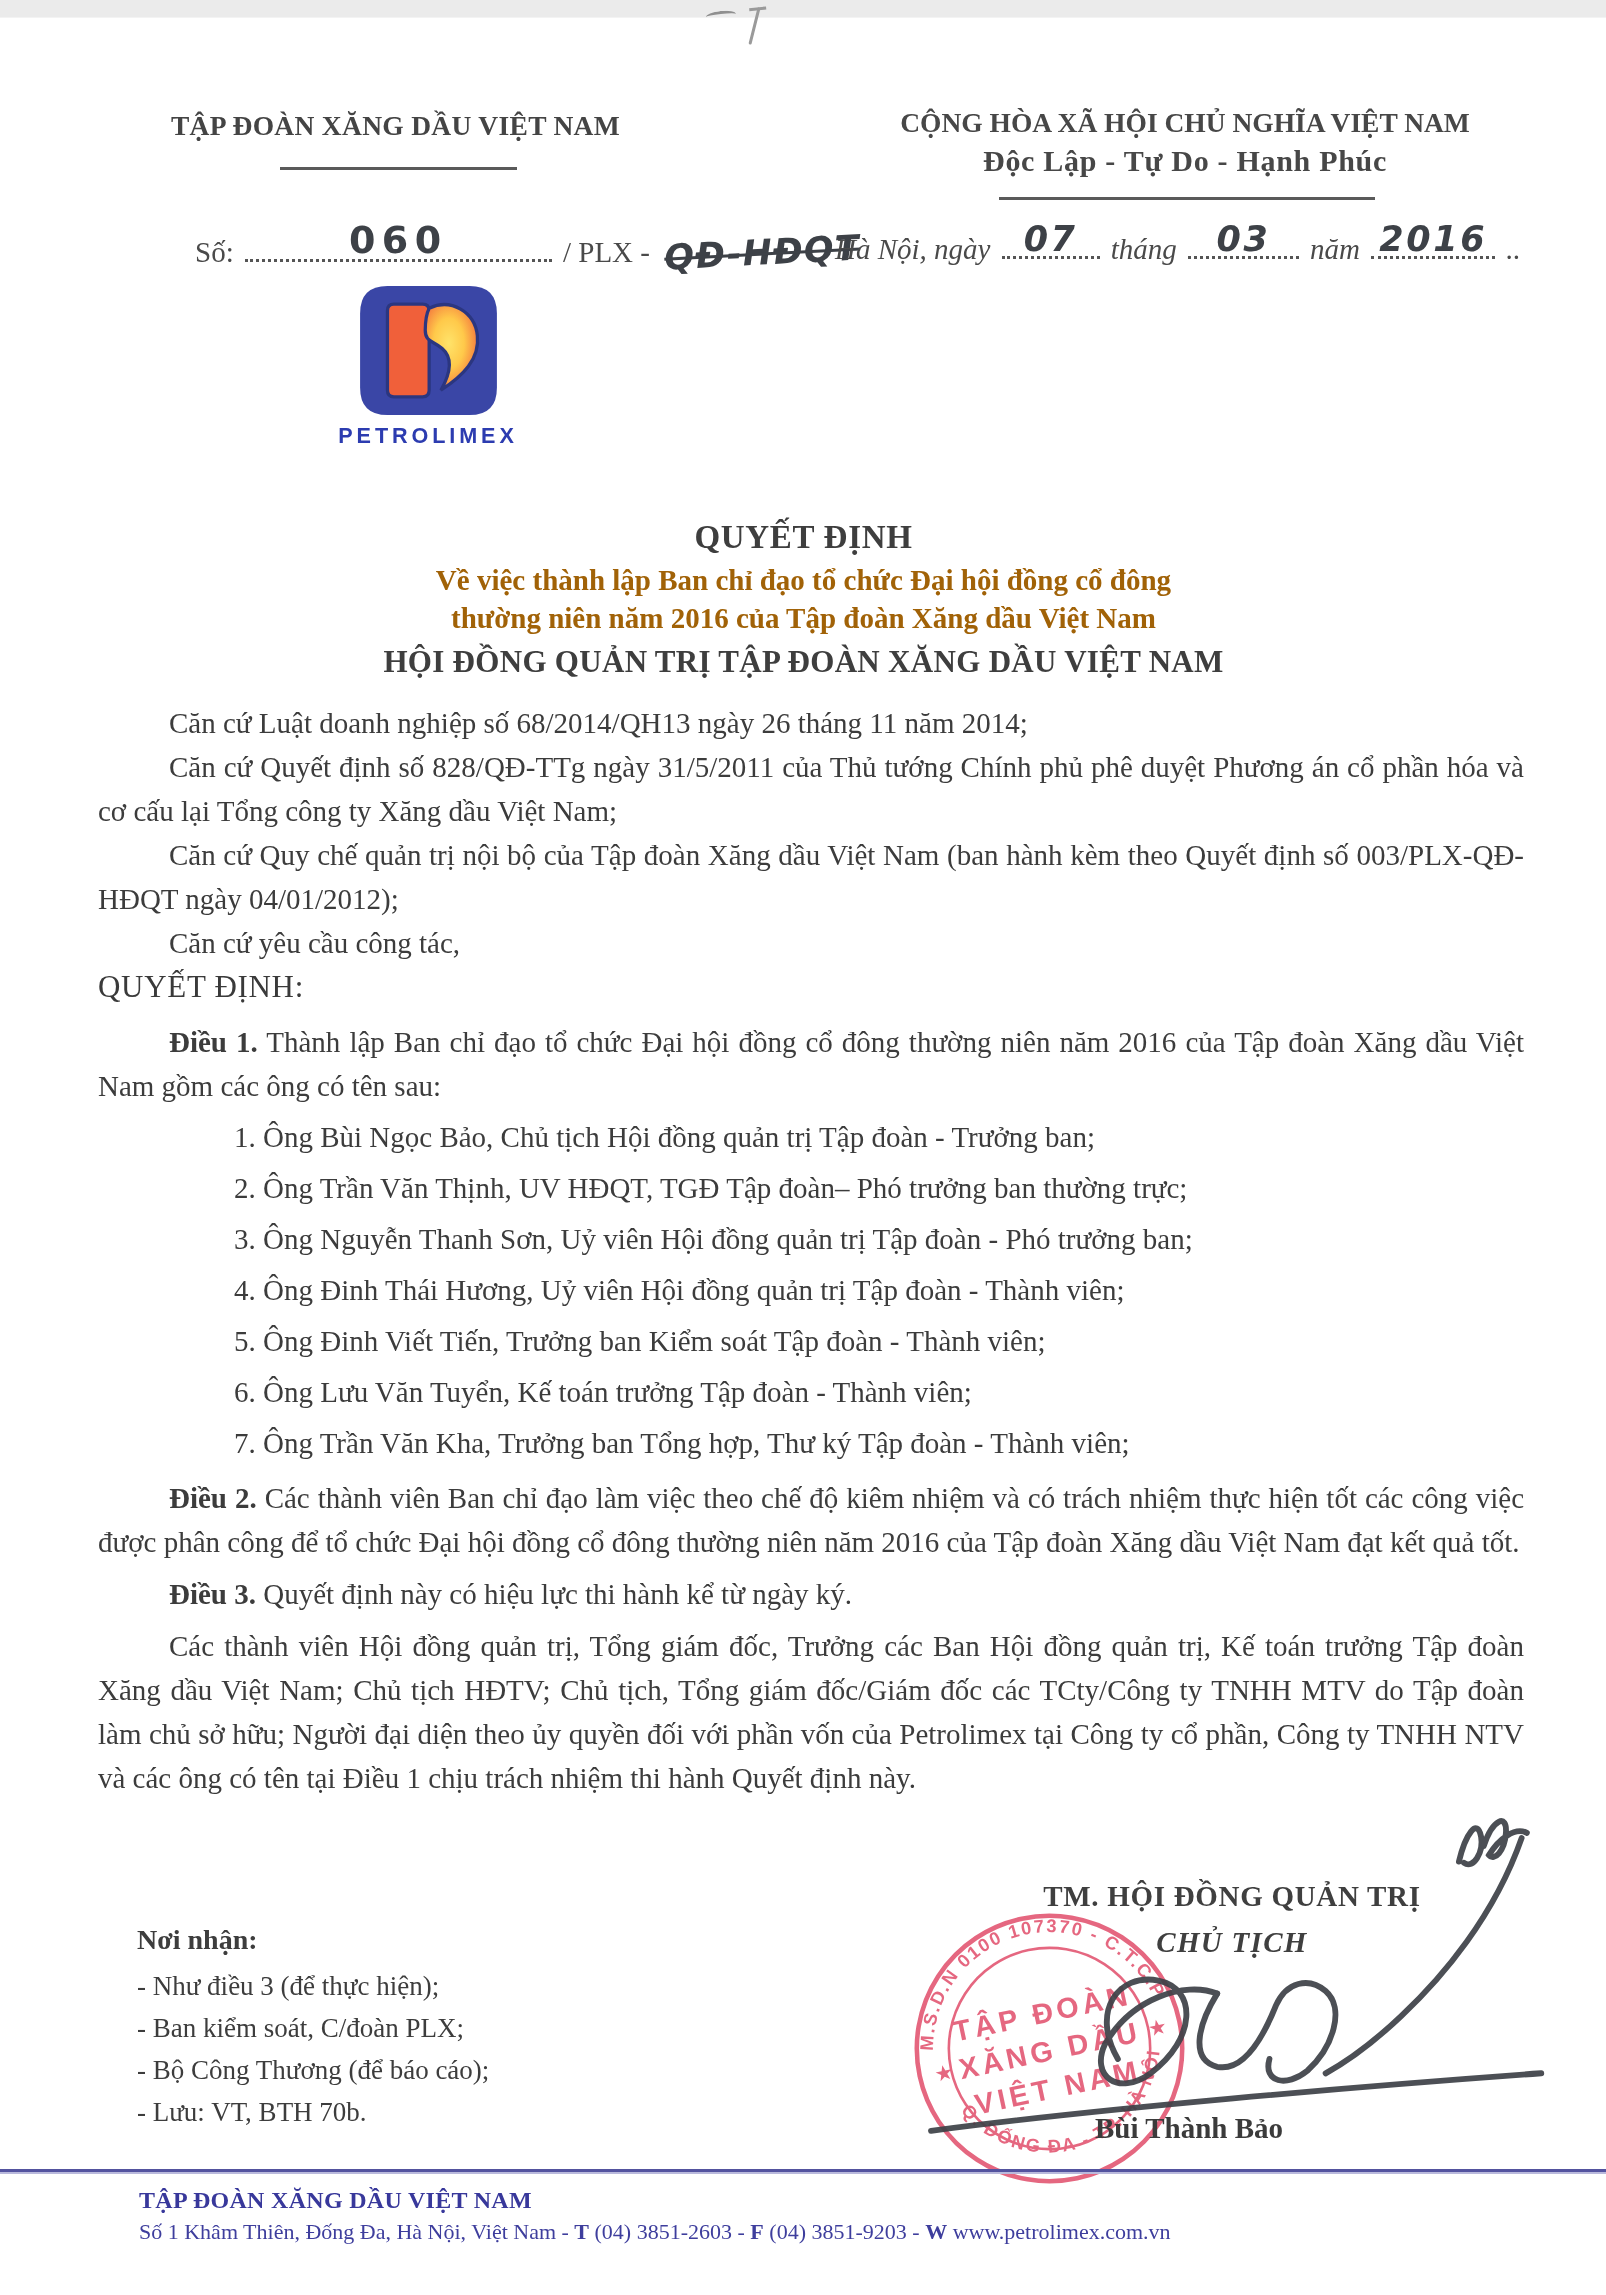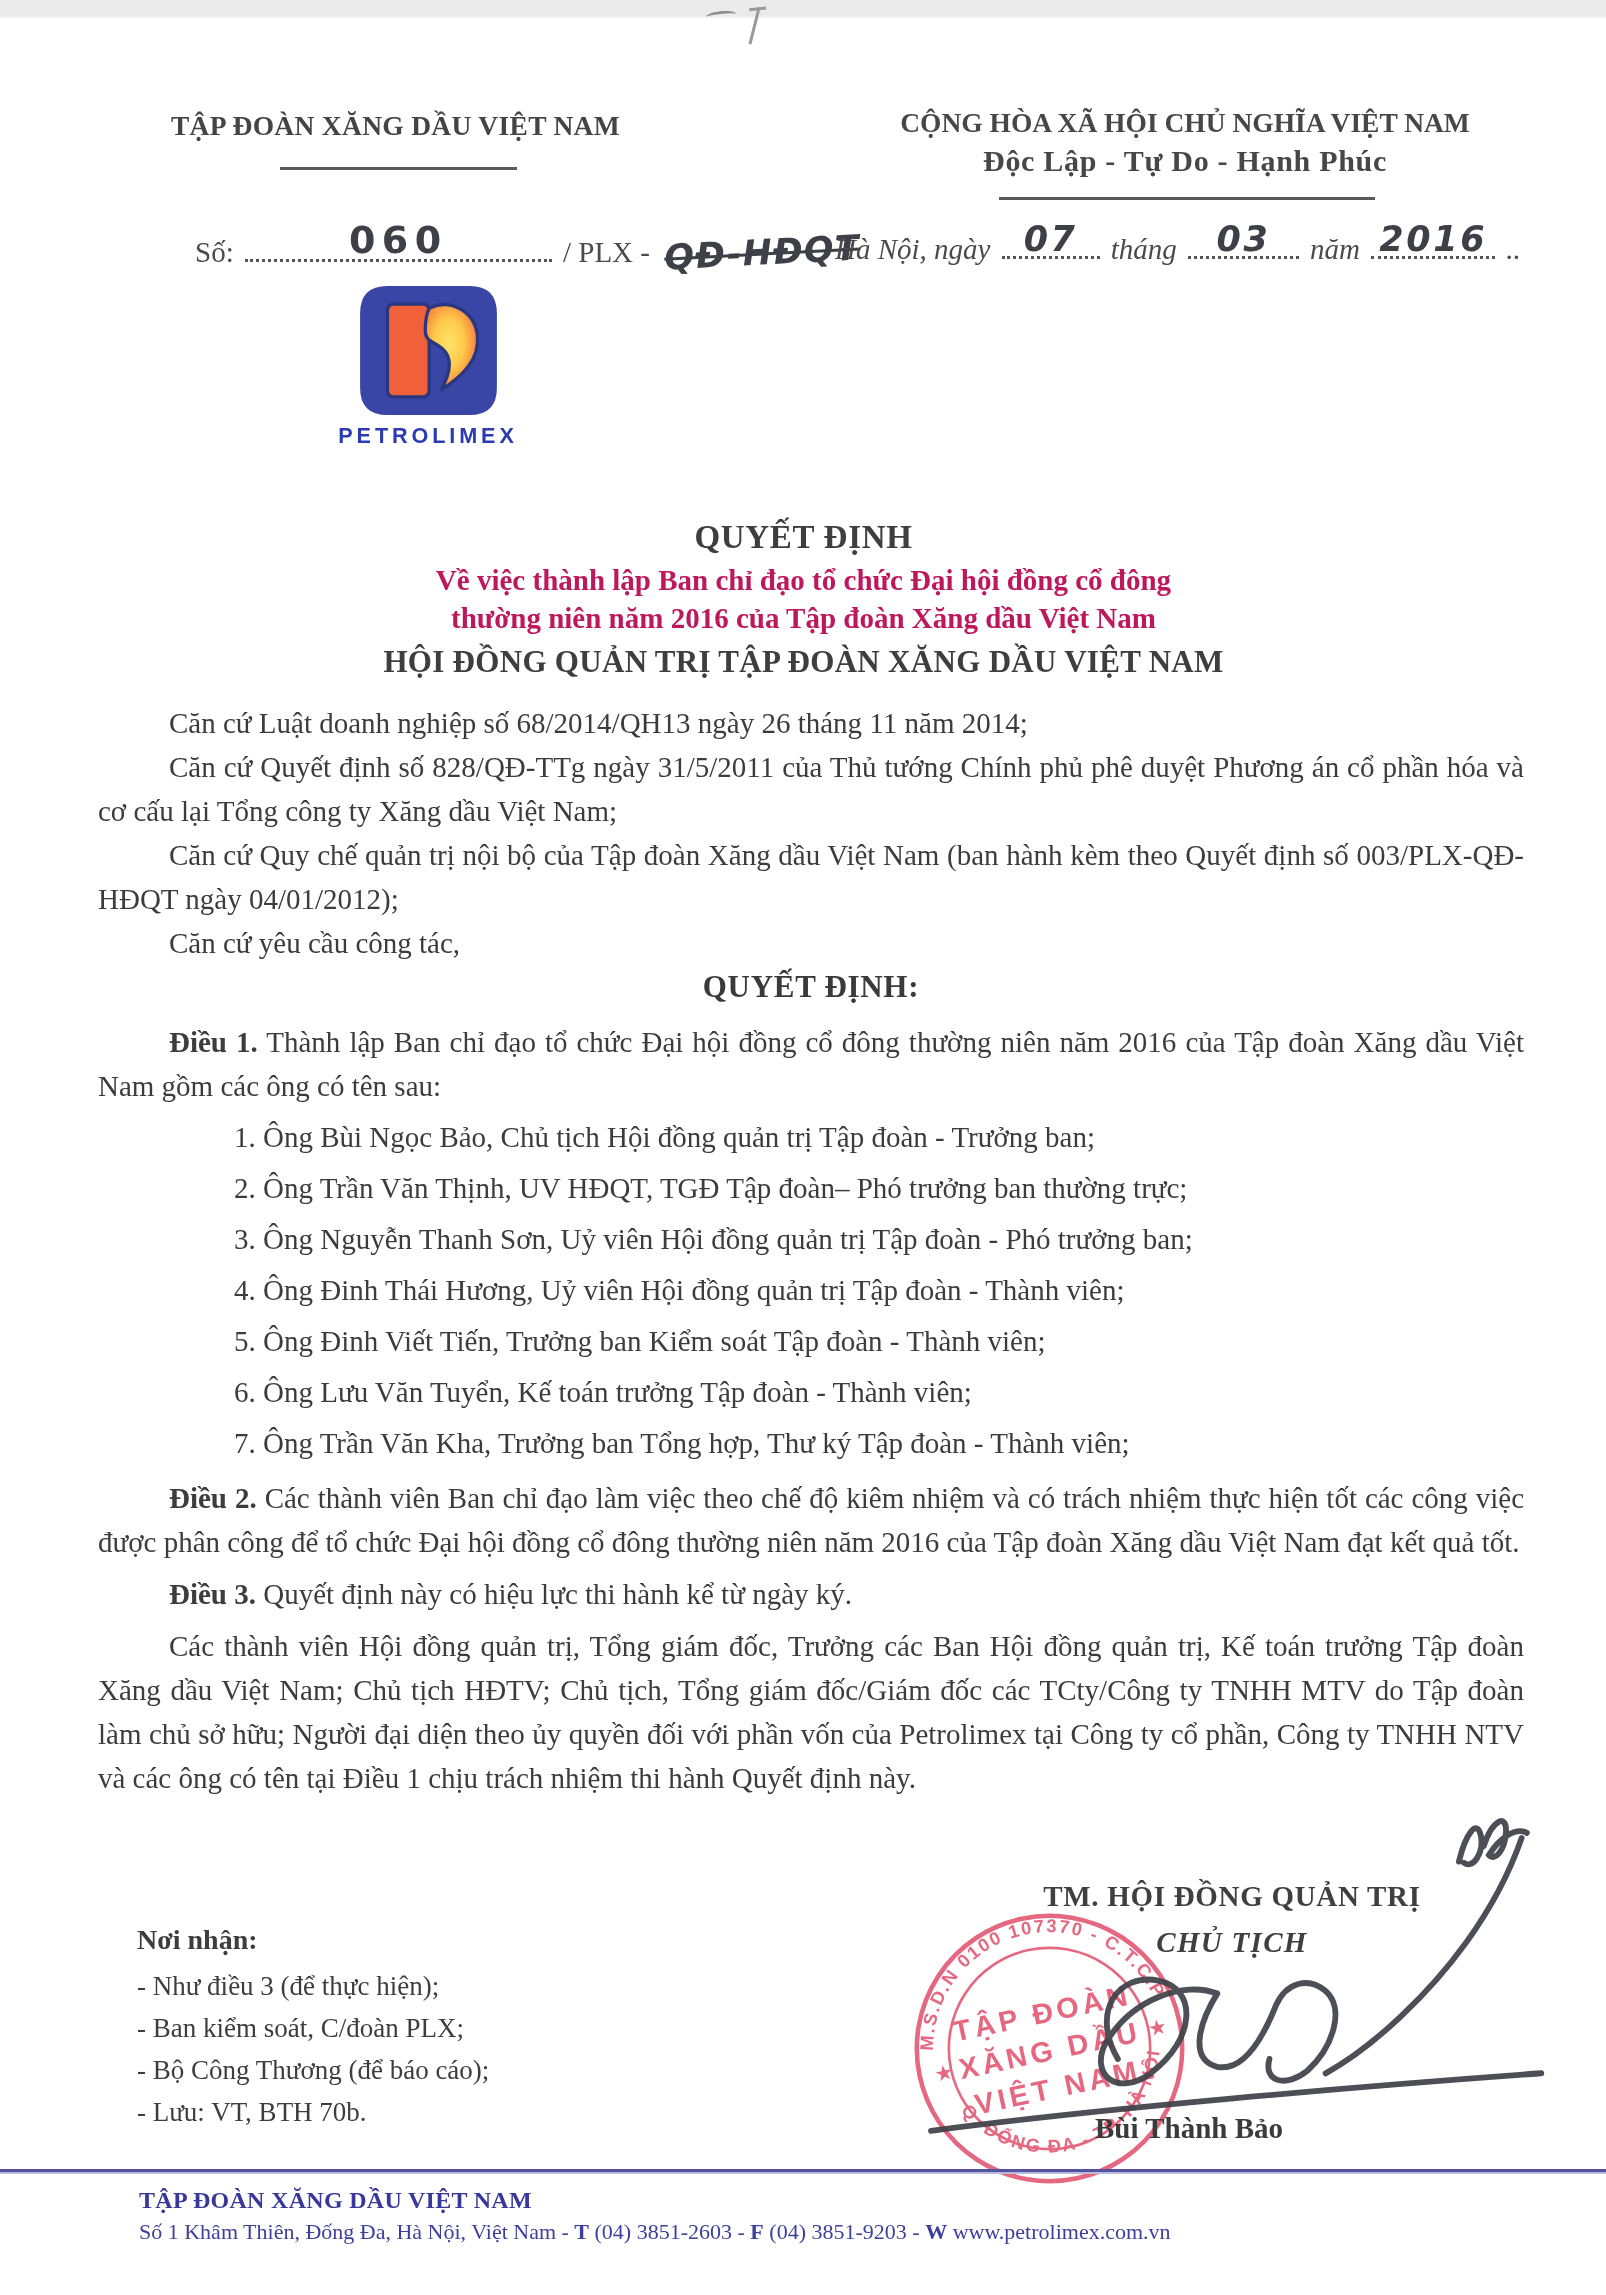--- a/index.html
+++ b/index.html
@@ -34,27 +34,27 @@
   .date-line .dots{border-bottom:3.3px dotted #555;}
   .date-line .hand{font-size:35px;letter-spacing:2.6px;}
 
   
   .logo{position:absolute;left:330px;top:286px;width:196px;text-align:center;}
   .logo svg{display:block;margin:0 auto;}
   .logo .wordmark{margin-top:7.8px;font-family:"Liberation Sans","DejaVu Sans",sans-serif;font-weight:bold;font-size:21.6px;letter-spacing:3.9px;color:#2c3cb0;}
 
   
   .doc-title{position:absolute;left:0;top:519px;width:1607px;text-align:center;font-size:33px;font-weight:bold;color:#3e3e3e;letter-spacing:0.7px;}
-  .doc-sub{position:absolute;left:0;top:561px;width:1607px;text-align:center;font-size:29px;font-weight:bold;line-height:38px;color:#be185d;}
+  .doc-sub{position:absolute;left:0;top:561px;width:1607px;text-align:center;font-size:29px;font-weight:bold;line-height:38px;color:#a16207;}
   .doc-authority{position:absolute;left:0;top:644px;width:1607px;text-align:center;font-size:31px;font-weight:bold;color:#3e3e3e;letter-spacing:0.3px;}
 
   
   .body-flow{position:absolute;left:98px;top:701px;width:1426px;font-size:29px;line-height:44px;text-align:justify;color:#3c3c3c;}
   .body-flow p{margin:0;text-indent:71px;}
-  .decision-head{margin:13px 0 11.8px 0;text-align:center;font-size:31px;font-weight:bold;text-indent:0 !important;letter-spacing:0.7px;color:#3a3a3a;}
+  .decision-head{margin:13px 0 11.8px 0;text-align:left;font-size:31px;font-weight:normal;text-indent:0 !important;letter-spacing:0.7px;color:#3a3a3a;}
   .art-label{font-weight:bold;}
   .a1{margin-top:10.5px !important;}
   .members{list-style:none;margin:2.6px 0 0 0;padding:0 0 0 128px;}
   .members li{margin:8px;line-height:43px;}
   .a2{margin-top:11.8px !important;}
   .a3{margin-top:7.8px !important;}
   .impl{margin-top:7.8px !important;}
 
   
   .sig-tm{position:absolute;left:902px;top:1880px;width:660px;text-align:center;font-size:29px;font-weight:bold;color:#3f3f3f;letter-spacing:0.7px;}

